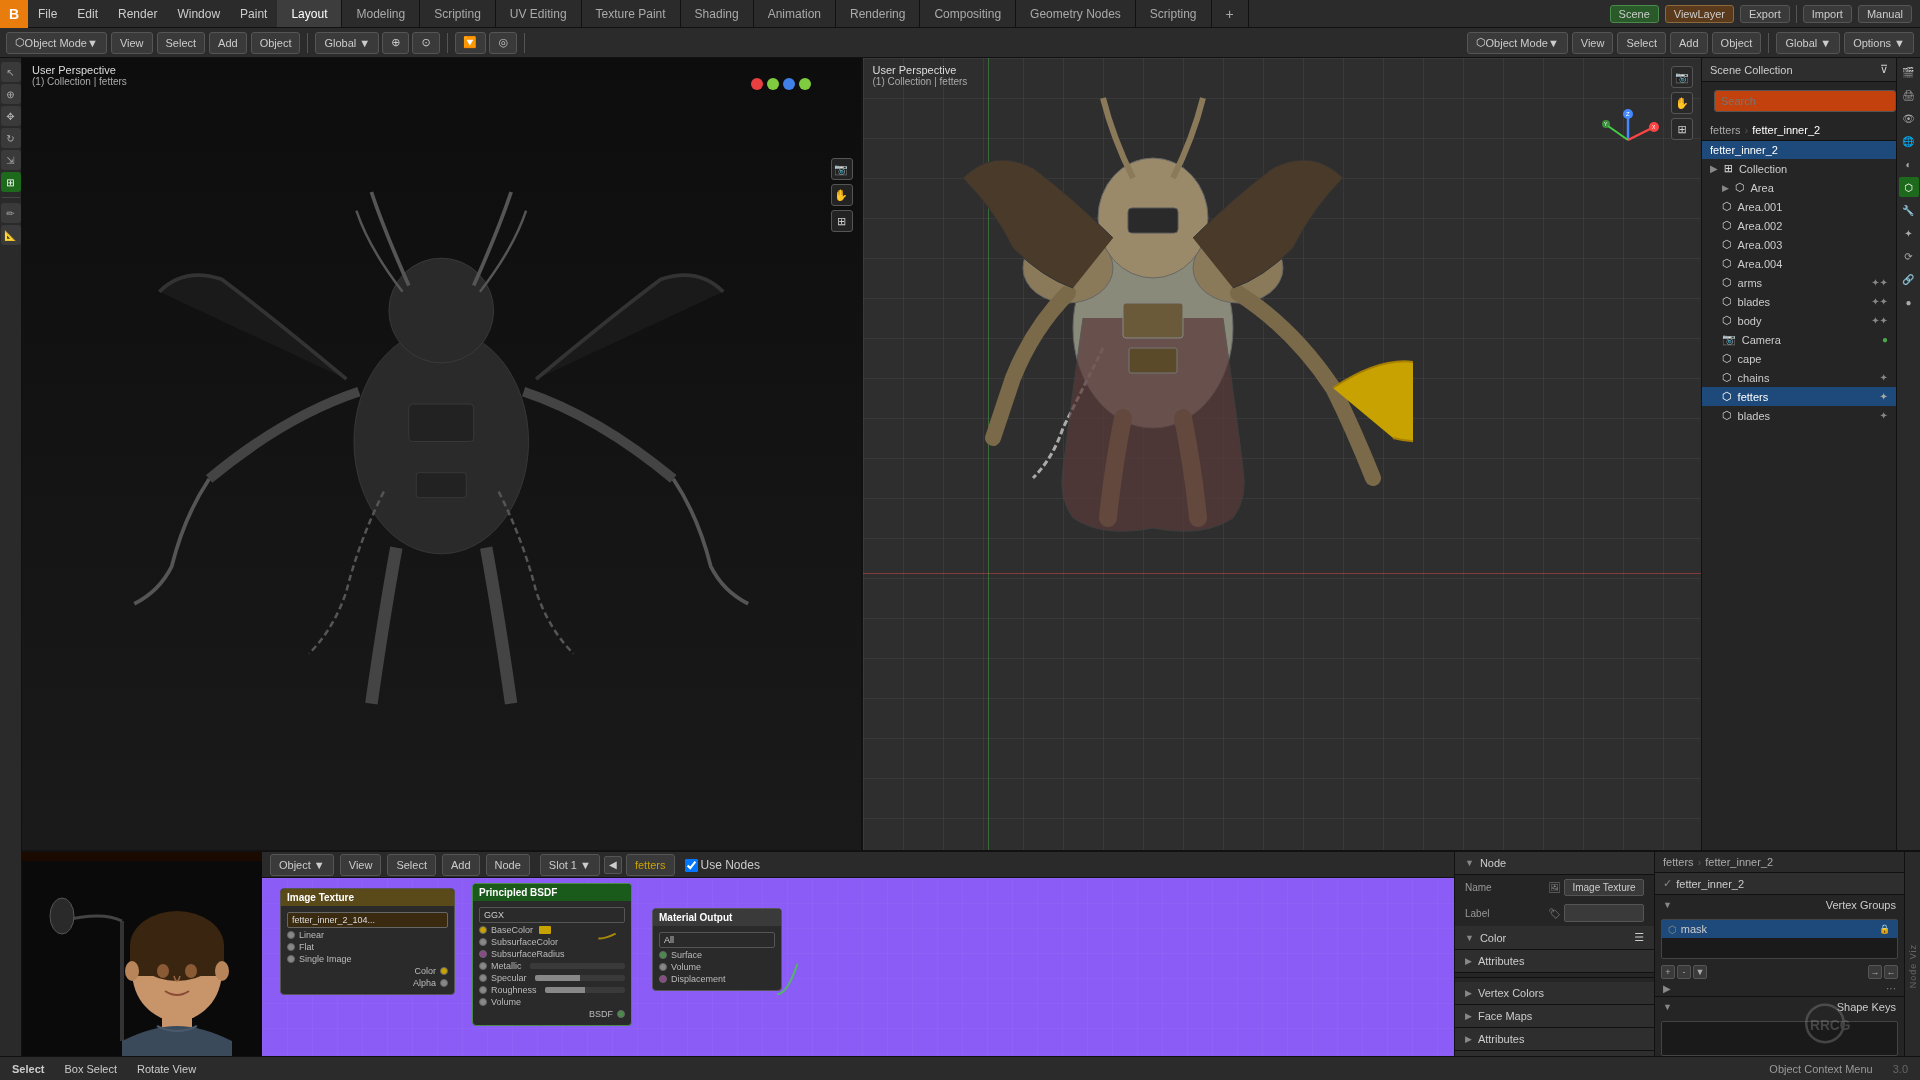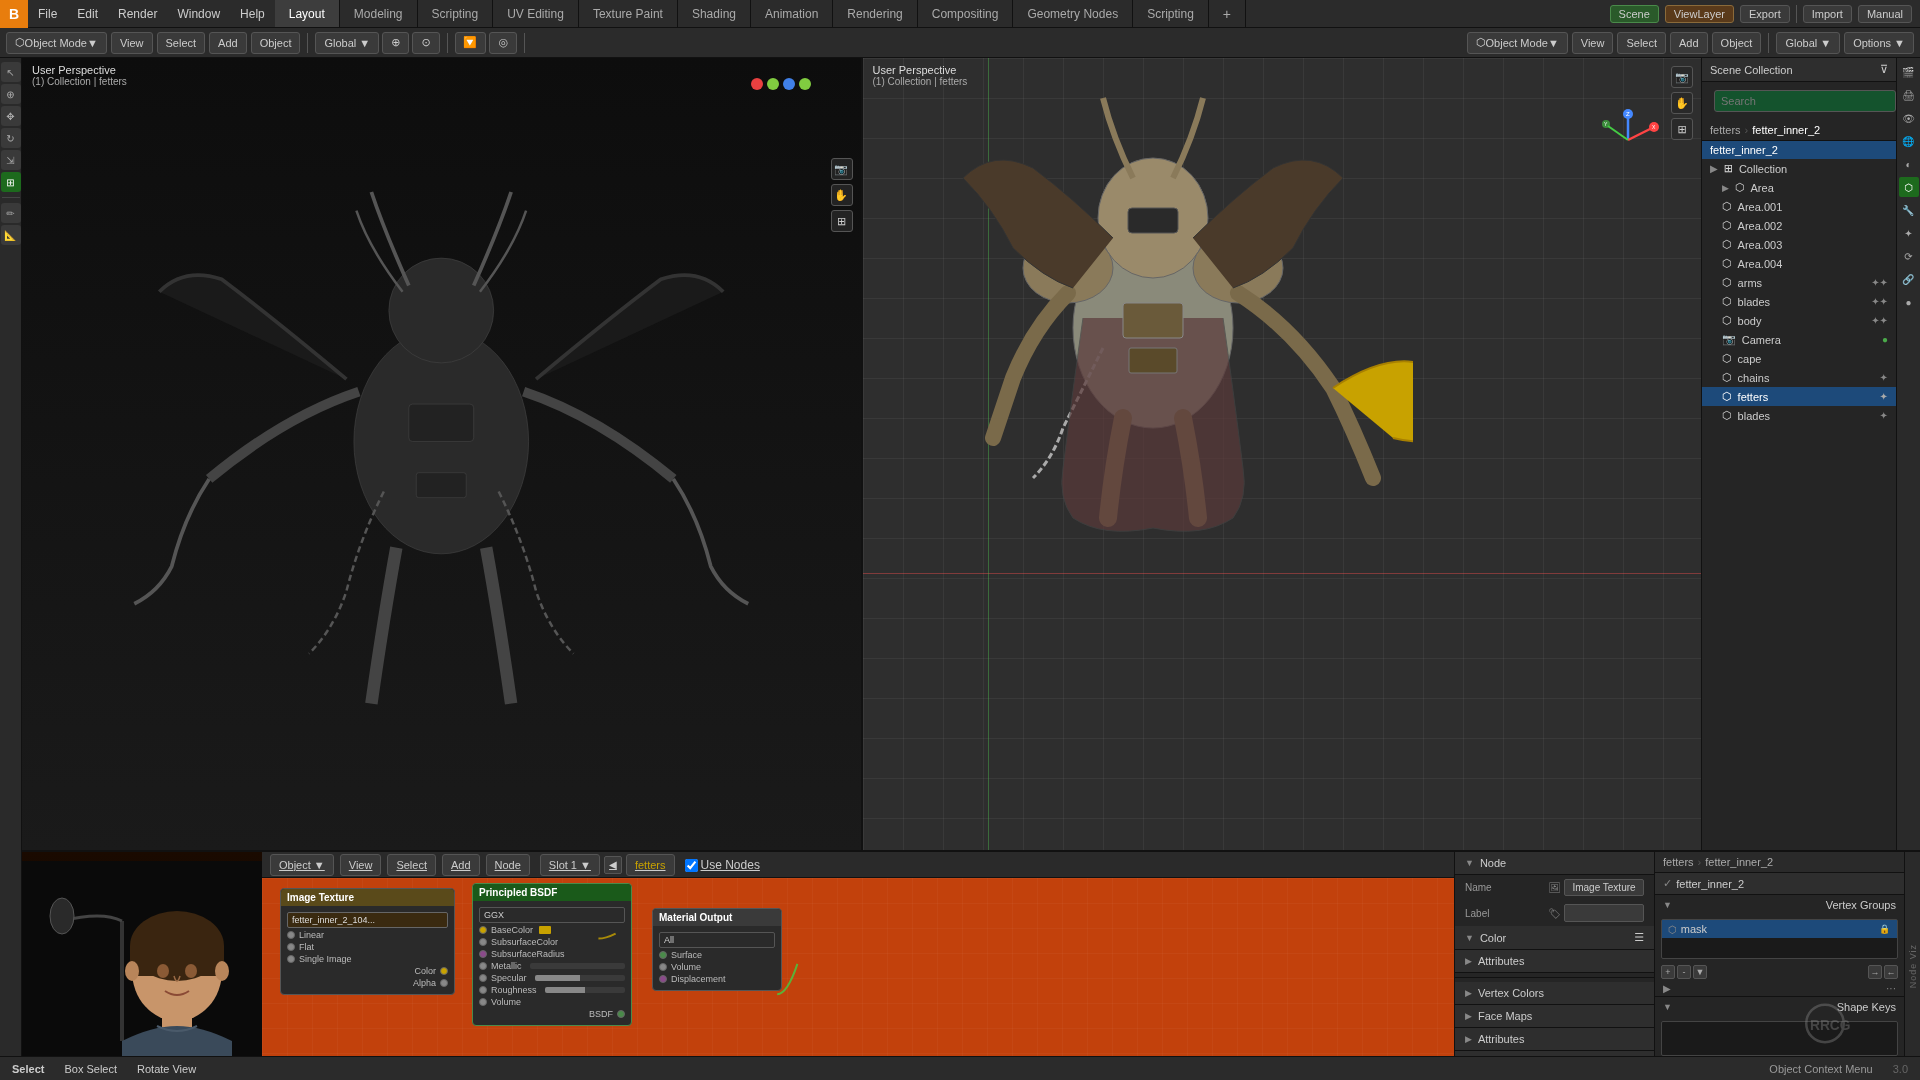--- a/index.html
+++ b/index.html
@@ -144,21 +144,21 @@
       padding: 5px 8px;
       font-size: 11px;
       color: #ccc;
       border-bottom: 1px solid #111;
       display: flex;
       align-items: center;
       justify-content: space-between;
     }
     .sc-search {
       padding: 4px 6px;
-      background: #14532d;
+      background: #c2410c;
       border: 1px solid #555;
       color: #ccc;
       border-radius: 3px;
       width: 100%;
       font-size: 11px;
       margin: 4px 6px;
     }
     .sc-item {
       padding: 3px 8px;
       font-size: 11px;
@@ -508,21 +508,21 @@
 
 <div id="app">
 
   <div id="top-menu">
     <div class="menu-logo">B</div>
     <div class="menu-items">
       <div class="menu-item">File</div>
       <div class="menu-item">Edit</div>
       <div class="menu-item">Render</div>
       <div class="menu-item">Window</div>
-      <div class="menu-item">Help</div>
+      <div class="menu-item">Paint</div>
     </div>
 
     <div style="display:flex; align-items:center; height:100%; ">
       <div class="ws-tab" style="color:#fff; background:#3d3d3d;">Layout</div>
       <div class="ws-tab">Modeling</div>
       <div class="ws-tab">Scripting</div>
       <div class="ws-tab">UV Editing</div>
       <div class="ws-tab">Texture Paint</div>
       <div class="ws-tab">Shading</div>
       <div class="ws-tab">Animation</div>
@@ -878,21 +878,21 @@
               <path d="M100 180 Q130 165 155 165 Q180 165 210 180 L210 210 L100 210 Z" fill="#3a4a5a"></path>
 
               <ellipse cx="110" cy="110" rx="7" ry="10" fill="#b8855a"></ellipse>
               <ellipse cx="200" cy="110" rx="7" ry="10" fill="#b8855a"></ellipse>
 
               <path d="M135 165 Q155 175 175 165" fill="none" stroke="#4a5a6a" stroke-width="2"></path>
             </svg>
           </div>
         </div>
 
-        <div id="node-editor" style="flex:1;position:relative;background:#c2410c;text-decoration:underline;">
+        <div id="node-editor" style="flex:1;position:relative;background:#8b5cf6;">
 
           <div style="height:26px;background:#2a2a2a;border-bottom:1px solid #111;display:flex;align-items:center;padding:0 8px;gap:6px;">
             <div class="toolbar-btn">Object ▼</div>
             <div class="toolbar-btn">View</div>
             <div class="toolbar-btn">Select</div>
             <div class="toolbar-btn">Add</div>
             <div class="toolbar-btn">Node</div>
             <div style="display:flex;align-items:center;gap:4px;margin-left:4px;">
               <div class="toolbar-btn">Slot 1 ▼</div>
               <div style="width:18px;height:18px;background:#3a3a3a;border:1px solid #555;border-radius:2px;display:flex;align-items:center;justify-content:center;font-size:10px;cursor:pointer;">◀</div>

